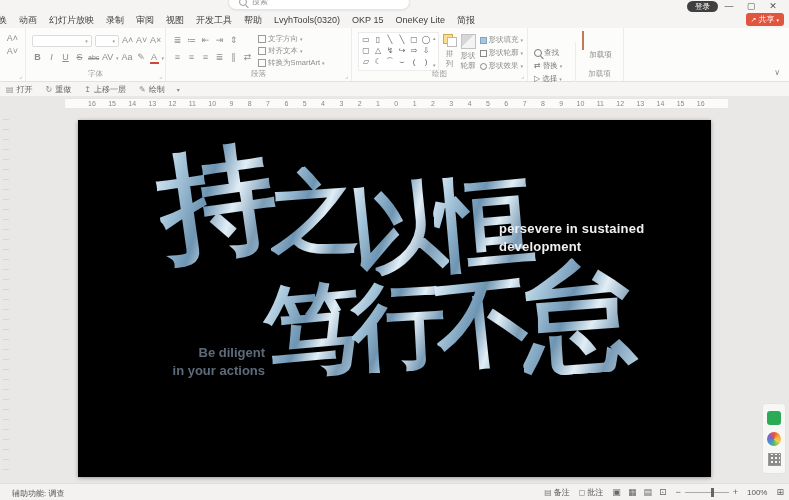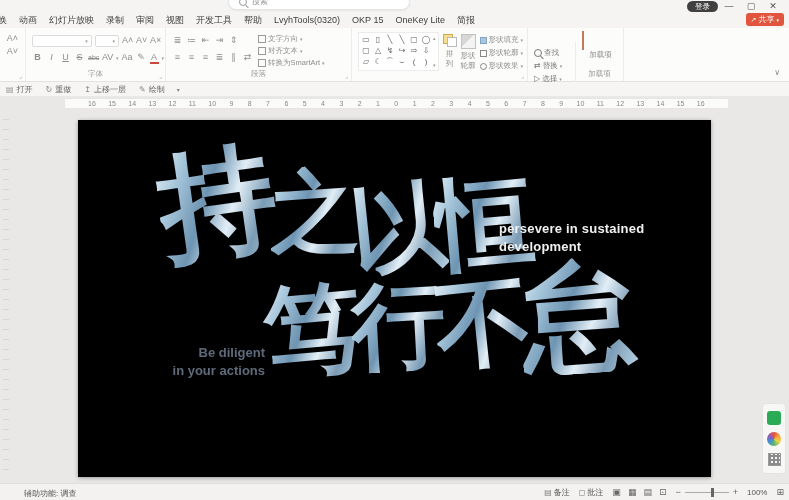--- a/index.html
+++ b/index.html
@@ -116,21 +116,21 @@
     background:#f7f7f6;border:1px solid #e4e4e3;border-radius:4px;padding:7px 0;}
   .wgreen{width:14px;height:14px;border-radius:3px;background:#2cab57;}
   .wcolor{width:14px;height:14px;border-radius:50%;background:conic-gradient(#e5533c,#f5a93b,#ead34b,#58b768,#3f8fd6,#8a5fc0,#e5533c);}
   .wqr{width:13px;height:13px;border:1px solid #999;box-sizing:border-box;
     background:repeating-linear-gradient(0deg,#8b8b8b 0,#8b8b8b 2px,transparent 2px,transparent 4px),
                repeating-linear-gradient(90deg,#8b8b8b 0,#8b8b8b 2px,transparent 2px,transparent 4px);}
 
   
   #statusbar{position:absolute;left:0;right:0;bottom:0;height:17px;background:#f3f2f1;border-top:1px solid #e0dfde;
     font-size:8px;color:#555;box-sizing:border-box;}
-  #sb-left{position:absolute;left:24px;top:4px;white-space:nowrap;}
+  #sb-left{position:absolute;left:12px;top:4px;white-space:nowrap;}
   #sb-right{position:absolute;right:5px;top:0;height:100%;display:flex;align-items:center;gap:9px;}
   .sbit{display:flex;align-items:center;gap:2px;white-space:nowrap;}
   .sbic{font-size:8px;color:#777;}
   #views{display:flex;gap:7px;font-size:9px;color:#666;}
   .vic{line-height:10px;}
   #zoomctl{display:flex;align-items:center;gap:4px;}
   .ztrack{position:relative;width:44px;height:1px;background:#aaa;}
   .zthumb{position:absolute;left:26px;top:-4px;width:3px;height:9px;background:#666;}
   .zbtn{font-size:9px;color:#666;}
   #fitic{font-size:9px;color:#666;}
@@ -303,20 +303,21 @@
             <span>形状轮廓</span>
             <span class="car">▾</span>
           </span>
           <span class="fx-it">
             <i class="fic eff"></i>
             <span>形状效果</span>
             <span class="car">▾</span>
           </span>
         </div>
       </div>
+      <div class="glabel">绘图</div>
       <span class="launcher">⌟</span>
     </div>
 
     <div class="rgroup" id="g-edit">
       <div class="erow">
         <span class="fmag"></span>
         <span>查找</span>
       </div>
       <div class="erow">
         <span class="eic">⇄</span>

